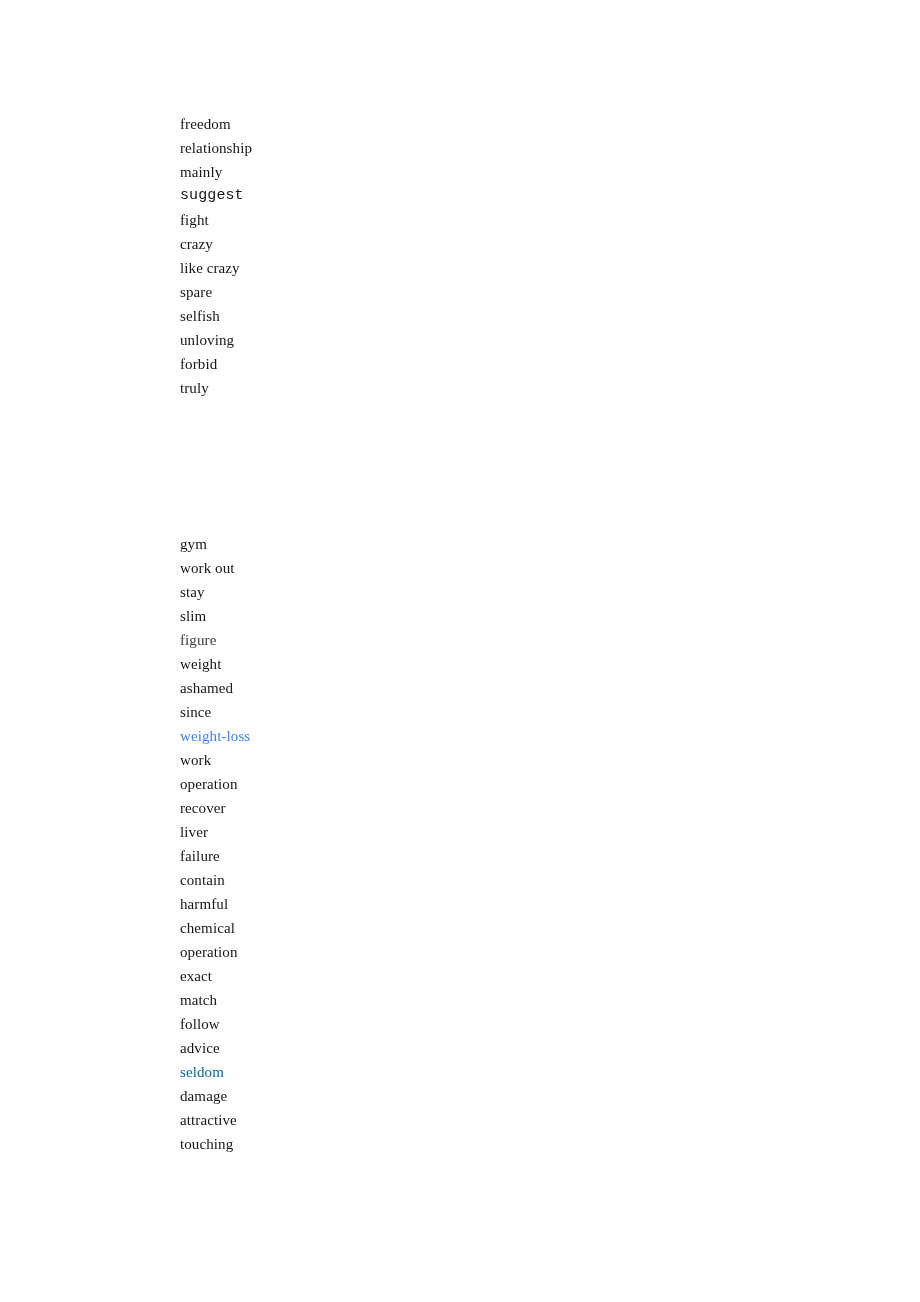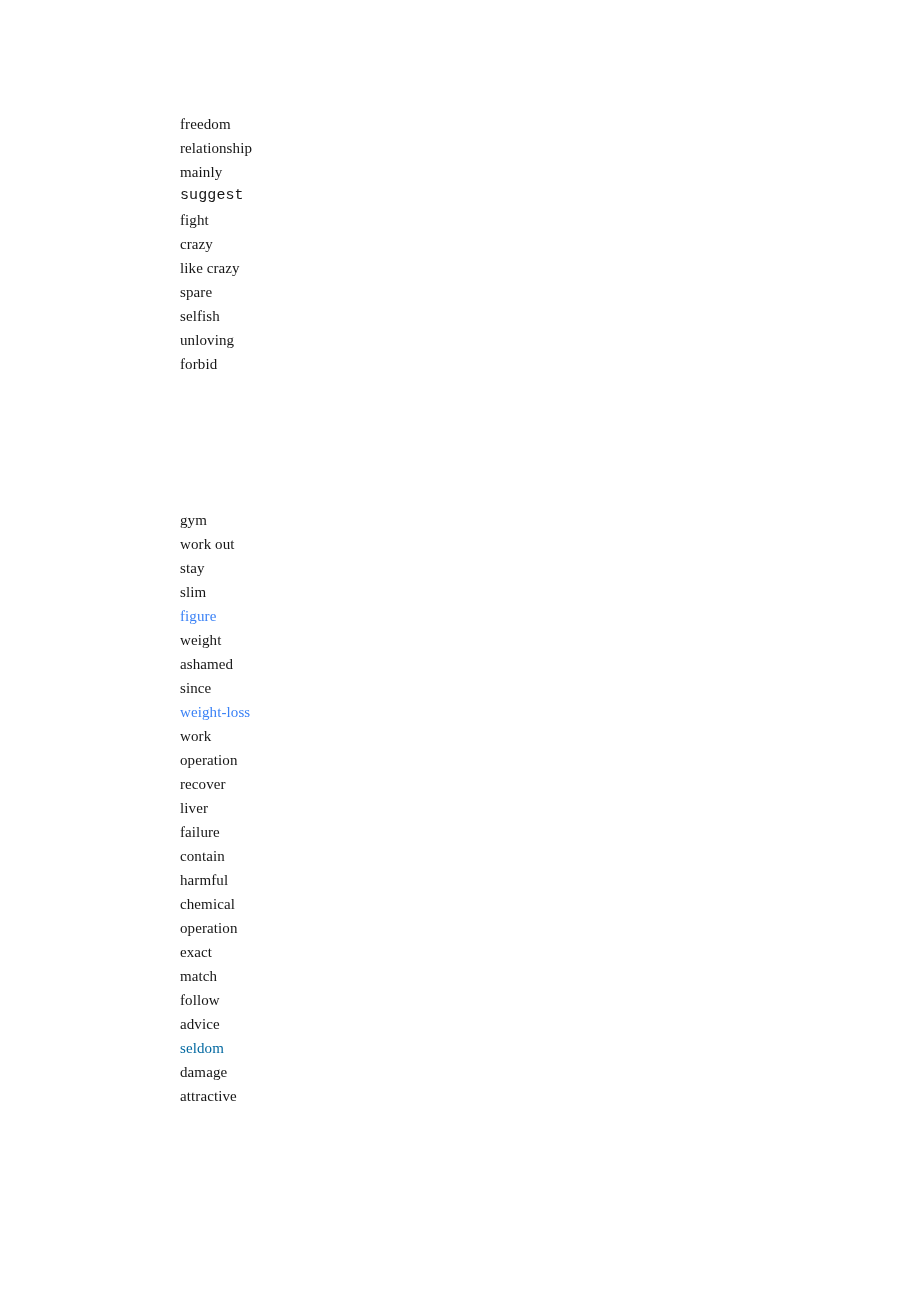--- a/index.html
+++ b/index.html
@@ -71,46 +71,48 @@
         <div class="word-line" style="color: rgb(22, 22, 22);">relationship</div>
         <div class="word-line" style="color: rgb(22, 22, 22);">mainly</div>
         <div class="word-line" style="color: rgb(22, 22, 22); font-family: Liberation Mono, monospace;">suggest</div>
         <div class="word-line" style="color: rgb(22, 22, 22);">fight</div>
         <div class="word-line" style="color: rgb(22, 22, 22);">crazy</div>
         <div class="word-line" style="color: rgb(22, 22, 22);">like crazy</div>
         <div class="word-line" style="color: rgb(22, 22, 22);">spare</div>
         <div class="word-line" style="color: rgb(22, 22, 22);">selfish</div>
         <div class="word-line" style="color: rgb(22, 22, 22);">unloving</div>
         <div class="word-line" style="color: rgb(22, 22, 22);">forbid</div>
+        <div class="word-line" style="color: rgb(22, 22, 22);">truly</div>
       </div>
 
     <div class="block-gap"></div>
 
     <div class="word-block" id="block-2">
         <div class="word-line" style="color: rgb(22, 22, 22);">gym</div>
         <div class="word-line" style="color: rgb(22, 22, 22);">work out</div>
         <div class="word-line" style="color: rgb(22, 22, 22);">stay</div>
         <div class="word-line" style="color: rgb(22, 22, 22);">slim</div>
-        <div class="word-line" style="color: #3b82f6;">figure</div>
+        <div class="word-line" style="color: #404040;">figure</div>
         <div class="word-line" style="color: rgb(22, 22, 22);">weight</div>
         <div class="word-line" style="color: rgb(22, 22, 22);">ashamed</div>
         <div class="word-line" style="color: rgb(22, 22, 22);">since</div>
         <div class="word-line" style="color: #3b82f6;">weight-loss</div>
         <div class="word-line" style="color: rgb(22, 22, 22);">work</div>
         <div class="word-line" style="color: rgb(22, 22, 22);">operation</div>
         <div class="word-line" style="color: rgb(22, 22, 22);">recover</div>
         <div class="word-line" style="color: rgb(22, 22, 22);">liver</div>
         <div class="word-line" style="color: rgb(22, 22, 22);">failure</div>
         <div class="word-line" style="color: rgb(22, 22, 22);">contain</div>
         <div class="word-line" style="color: rgb(22, 22, 22);">harmful</div>
         <div class="word-line" style="color: rgb(22, 22, 22);">chemical</div>
         <div class="word-line" style="color: rgb(22, 22, 22);">operation</div>
         <div class="word-line" style="color: rgb(22, 22, 22);">exact</div>
         <div class="word-line" style="color: rgb(22, 22, 22);">match</div>
         <div class="word-line" style="color: rgb(22, 22, 22);">follow</div>
         <div class="word-line" style="color: rgb(22, 22, 22);">advice</div>
         <div class="word-line" style="color: #0369a1;">seldom</div>
         <div class="word-line" style="color: rgb(22, 22, 22);">damage</div>
         <div class="word-line" style="color: rgb(22, 22, 22);">attractive</div>
+        <div class="word-line" style="color: rgb(22, 22, 22);">touching</div>
       </div>
 
   </div>
 </div>
 
 </body></html>

